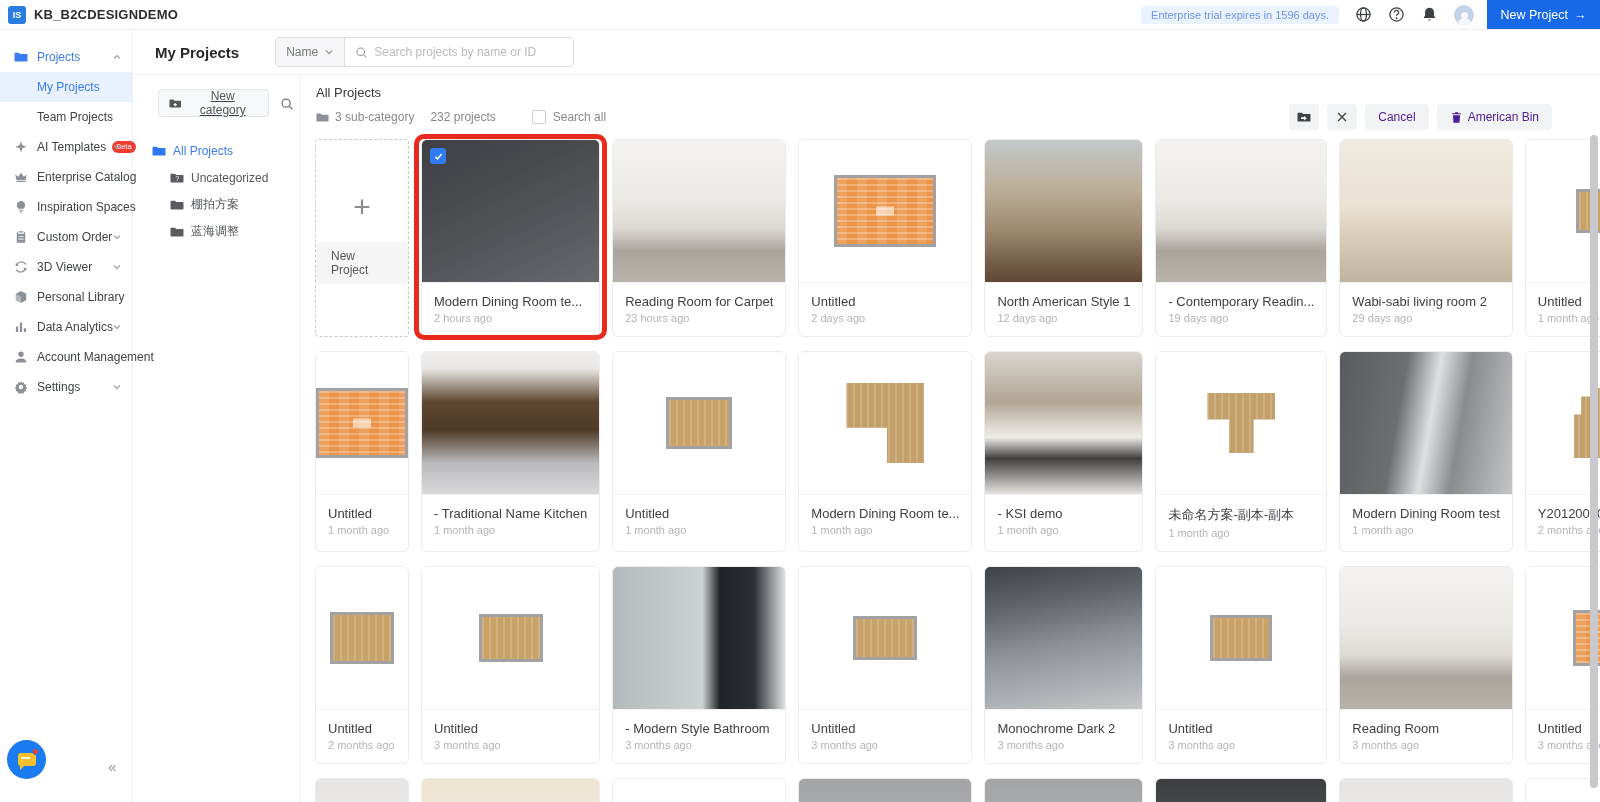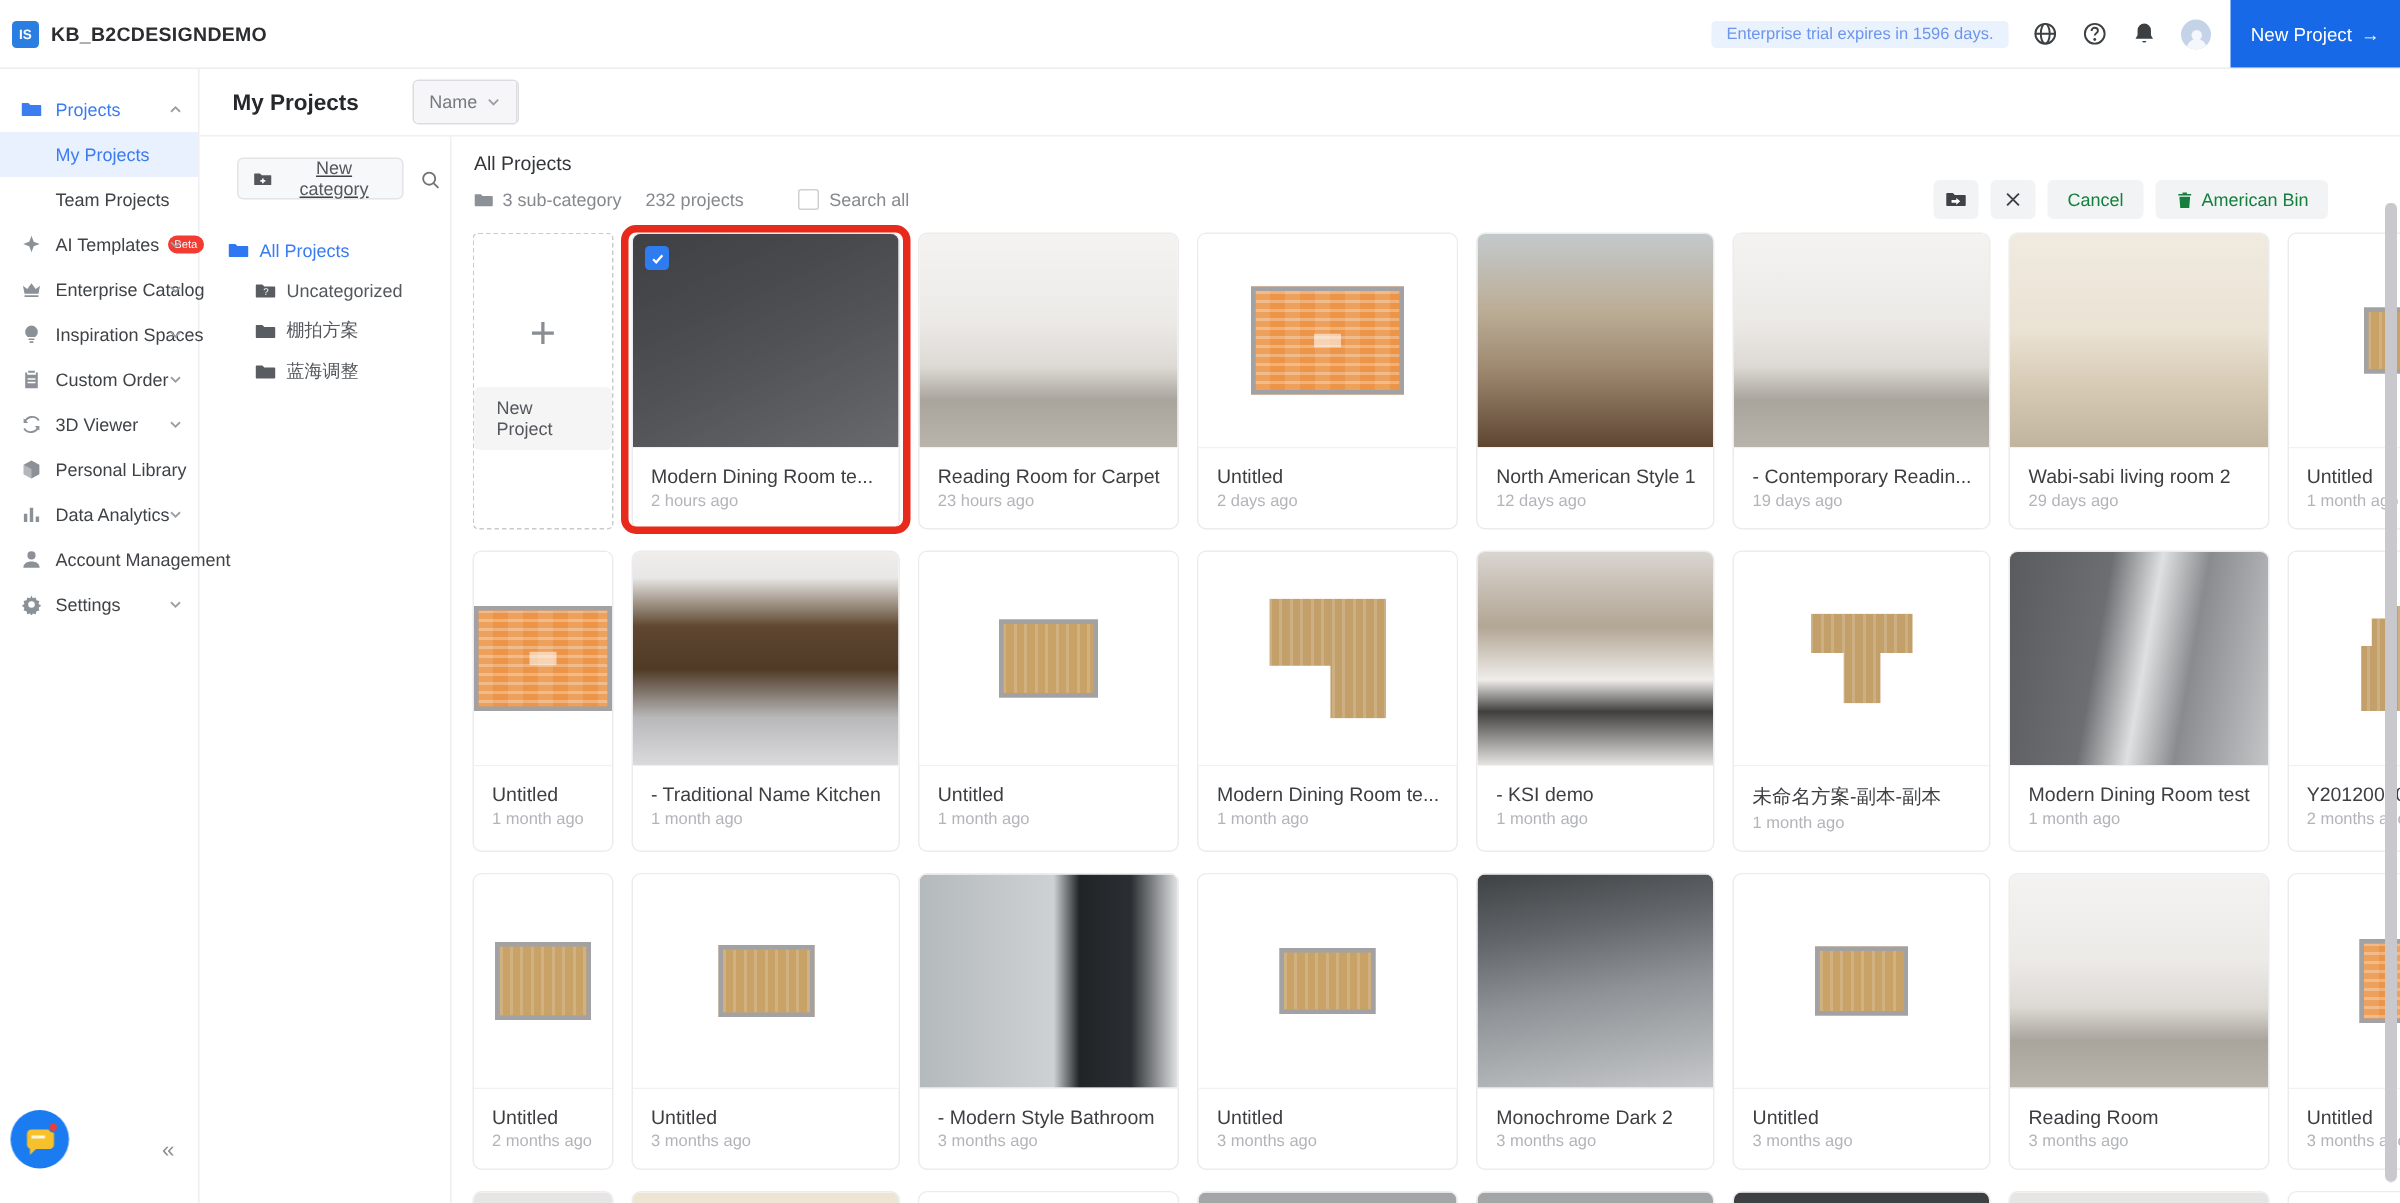--- a/index.html
+++ b/index.html
@@ -1,20 +1,20 @@
 <!DOCTYPE html>
 <html><head>
 <meta charset="utf-8">
 <style>
   * { margin:0; padding:0; box-sizing:border-box; }
   html,body { width:1600px; height:802px; overflow:hidden; background:#fff;
     font-family:"Liberation Sans", sans-serif; color:#3f4347; }
 
   
-  .topbar { height:46px; display:flex; align-items:center; padding-left:8px;
+  .topbar { height:30px; display:flex; align-items:center; padding-left:8px;
     border-bottom:1px solid #ededf0; position:relative; background:#fff; z-index:20; }
   .logo { width:18px; height:18px; border-radius:3px; background:#2a7de1; color:#fff;
     font-size:9px; font-weight:bold; display:flex; align-items:center; justify-content:center; }
   .app-title { font-size:13px; font-weight:bold; color:#2b2d30; margin-left:8px; letter-spacing:.2px; }
   .topbar-right { margin-left:auto; display:flex; align-items:center; gap:16px; padding-right:126px;text-align:center; }
   .trial-badge { background:#eaf2fe; color:#6d95e9; font-size:11px; padding:3px 10px; border-radius:3px; }
   .tb-icon { width:17px; height:17px; color:#3c4043; display:flex; }
   .tb-icon svg { width:17px; height:17px; }
   .avatar { width:20px; height:20px; border-radius:50%; background:#c5d3e8; display:flex;
     align-items:flex-end; justify-content:center; overflow:hidden; }
@@ -85,21 +85,21 @@
   .sub-head .fico svg { width:13px; height:13px; }
   .count-sub { margin-right:16px; }
   .count-proj { margin-right:36px; }
   .checkbox { width:14px; height:14px; border:1px solid #cfd0d4; border-radius:2px; background:#fff;
     margin-right:7px; cursor:pointer; flex:none; }
   .toolbar { margin-left:auto; margin-right:48px; display:flex; align-items:center; gap:8px; }
   .icon-btn { width:30px; height:26px; background:#f2f3f5; border-radius:4px; border:none; cursor:pointer;
     display:flex; align-items:center; justify-content:center; color:#3f4347; }
   .icon-btn svg { width:14px; height:14px; }
   .txt-btn { height:26px; background:#f2f3f5; border-radius:4px; border:none; cursor:pointer;
-    display:flex; align-items:center; gap:5px; padding:0 13px; font-size:12px; color:#15803d;
+    display:flex; align-items:center; gap:5px; padding:0 13px; font-size:12px; color:#4c1d95;
     font-family:"Liberation Sans", sans-serif; }
   .txt-btn svg { width:13px; height:13px; }
 
   
   .grid { display:grid; grid-template-columns:repeat(8, 1fr); gap:14px 12px; padding:8px 14px 0; }
   .card { background:#fff; border:1px solid #ececee; border-radius:6px; position:relative; cursor:pointer; }
   .thumb { height:143px; border-radius:5px 5px 0 0; border-bottom:1px solid #f1f1f3; position:relative;
     overflow:hidden; display:flex; align-items:center; justify-content:center; background:#fff; }
   .card-title { margin:11px 12px 3px; font-size:13px; color:#3c3e42; white-space:nowrap; overflow:hidden; }
   .card-time { margin:0 12px 12px; font-size:11px; color:#b2b4b9; }
@@ -332,20 +332,27 @@
 
     <div class="ws-header">
       <div class="page-title">My Projects</div>
       <div class="search-combo">
         <div class="name-filter">
           <span>Name</span>
           <svg viewBox="0 0 16 16" fill="none" stroke="currentColor" stroke-width="2">
               <path d="m3 5.5 5 5 5-5"></path>
             </svg>
         </div>
+        <div class="search-box">
+          <svg viewBox="0 0 16 16" fill="none" stroke="currentColor" stroke-width="1.4">
+              <circle cx="7" cy="7" r="4.6"></circle>
+              <path d="m10.5 10.5 3.5 3.5"></path>
+            </svg>
+          <input type="text" placeholder="Search projects by name or ID" style="">
+        </div>
       </div>
     </div>
 
     <div class="ws-body">
 
       <aside class="cat-panel">
         <div class="cat-actions">
           <button class="new-cat-btn">
             <svg viewBox="0 0 16 16">
                 <path fill="currentColor" d="M1.2 3h4.4l1.5 1.6h7.7a.6.6 0 0 1 .6.6v7.2a.6.6 0 0 1-.6.6H1.2a.6.6 0 0 1-.6-.6V3.6A.6.6 0 0 1 1.2 3z"></path>

